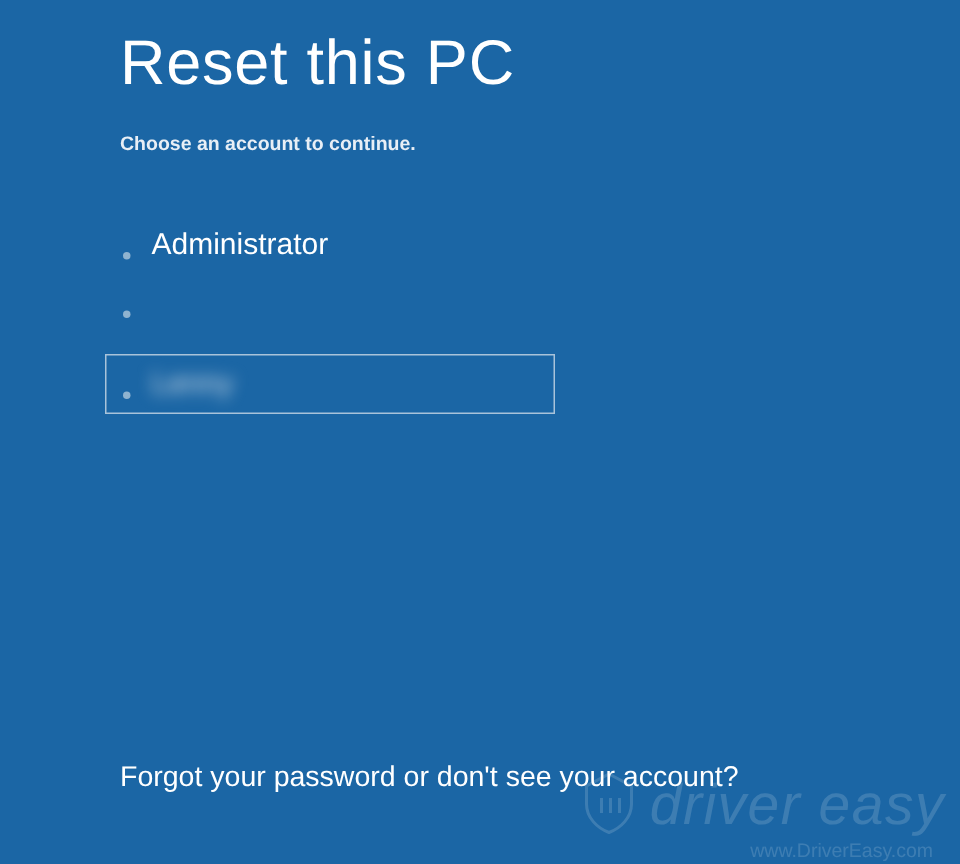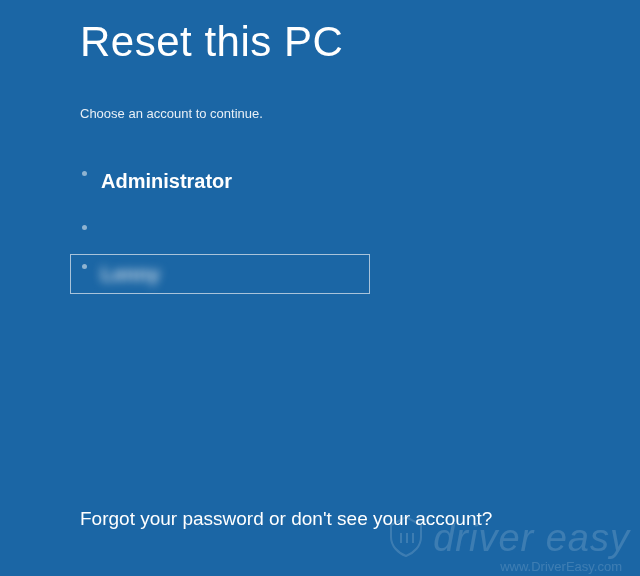--- a/index.html
+++ b/index.html
@@ -16,40 +16,40 @@
       overflow: hidden;
       position: relative;
     }
     .container {
       padding: 18px 80px 0 80px;
     }
     .title {
       font-size: 42px;
       font-weight: 300;
       letter-spacing: 0.5px;
-      margin-bottom: 40px;
+      margin-bottom: 22px;
     }
     .subtitle {
       font-size: 13px;
-      font-weight: 400;
+      font-weight: 700;
       margin-bottom: 40px;
       color: #e8eff6;
       margin-top: 20px;
     }
     .account-list {
       list-style: none;
       margin-left: -10px;
     }
     .account-item {
       display: flex;
-      align-items: flex-start;
+      align-items: flex-end;
       padding: 10px 12px;
       margin-bottom: 14px;
       font-size: 20px;
-      font-weight: 700;
+      font-weight: 400;
       cursor: pointer;
       width: 300px;
     }
     .account-item.selected {
       border: 1px solid #a9c3da;
       padding: 9px 11px;
     }
     .bullet {
       display: inline-block;
       width: 5px;

